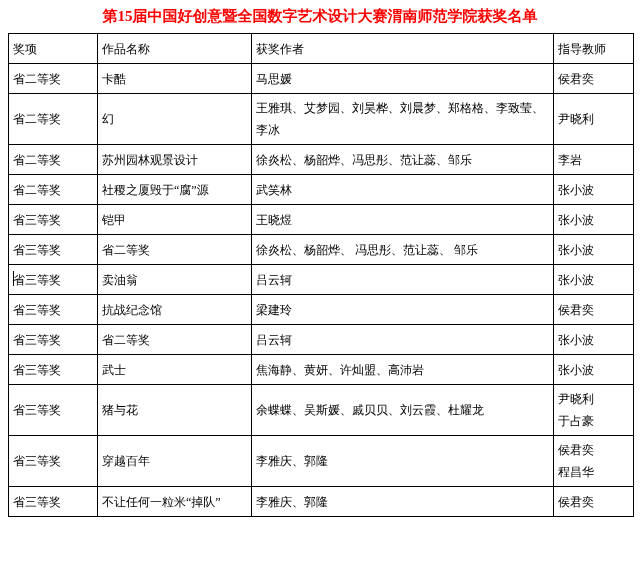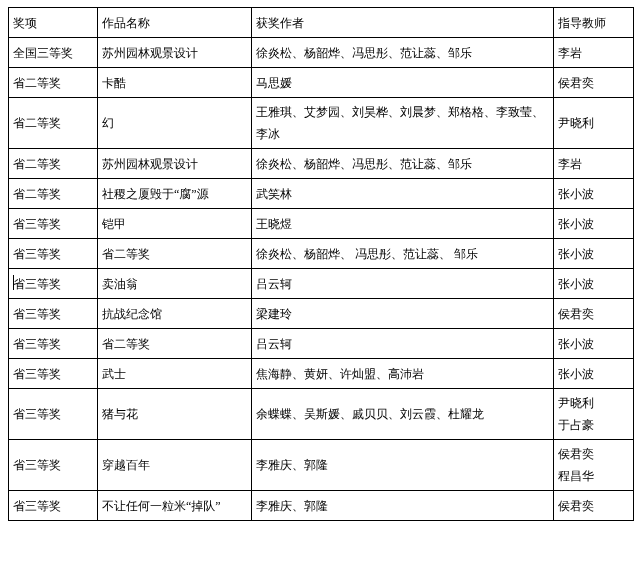--- a/index.html
+++ b/index.html
@@ -57,43 +57,38 @@
     background: #000000;
     vertical-align: -2px;
     margin-right: -1px;
   }
 </style>
 </head>
 <body>
 
 <div class="page">
 
+  <div class="doc-title" style="color: rgb(255, 0, 0);">第15届中国好创意暨全国数字艺术设计大赛渭南师范学院获奖名单</div>
 
   <table class="awards">
     <colgroup>
       <col style="width:89px">
       <col style="width:154px">
       <col style="width:302px">
       <col style="width:80px">
     </colgroup>
     <thead>
       <tr>
         <th>奖项</th>
         <th>作品名称</th>
         <th>获奖作者</th>
         <th>指导教师</th>
       </tr>
     </thead>
     <tbody>
-        <tr>
-          <td class="award">全国三等奖</td>
-          <td class="work">苏州园林观景设计</td>
-          <td class="authors">徐炎松、杨韶烨、冯思彤、范让蕊、邹乐</td>
-          <td class="teacher">李岩</td>
-        </tr>
         <tr>
           <td class="award">省二等奖</td>
           <td class="work">卡酷</td>
           <td class="authors">马思媛</td>
           <td class="teacher">侯君奕</td>
         </tr>
         <tr>
           <td class="award">省二等奖</td>
           <td class="work">幻</td>
           <td class="authors">王雅琪、艾梦园、刘昊桦、刘晨梦、郑格格、李致莹、李冰</td>

